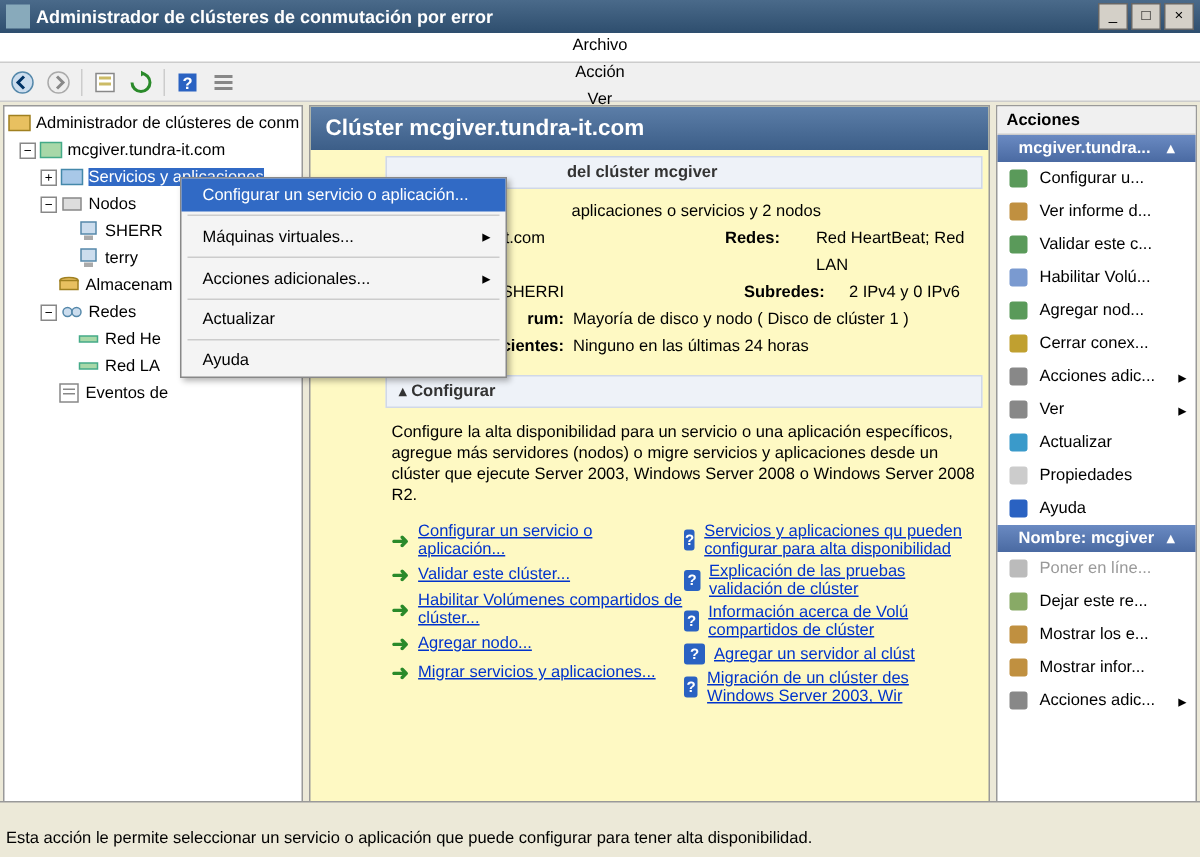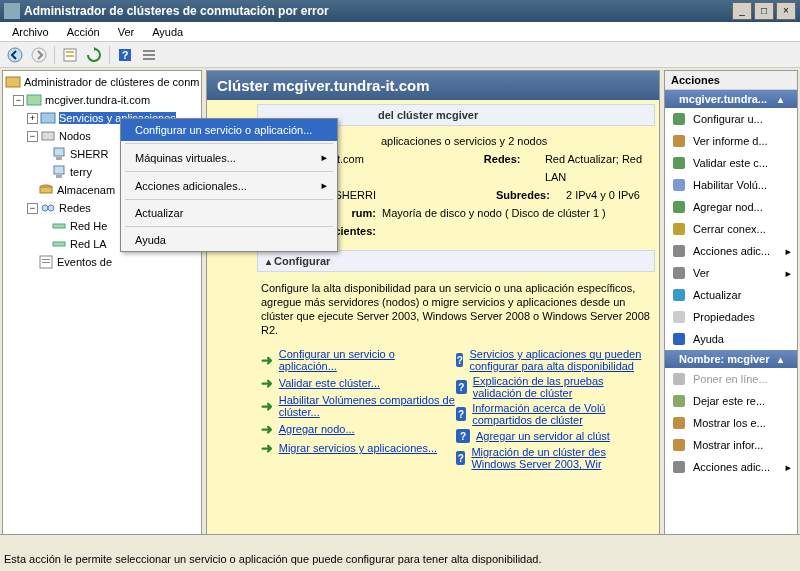--- a/index.html
+++ b/index.html
@@ -1,21 +1,21 @@
 <!DOCTYPE html>
 <html><head>
 <meta charset="utf-8">
 <style>
 * { box-sizing: border-box; margin: 0; padding: 0; }
 body { font-family: Tahoma, "Segoe UI", sans-serif; font-size: 11px; background: #ece9d8; width: 800px; height: 571px; overflow: hidden; position: relative; }
 .titlebar { height: 22px; background: linear-gradient(#4a6a8a, #2e4e6e); color: #fff; display: flex; align-items: center; padding: 0 4px; font-weight: bold; font-size: 12px; justify-content: center; }
 .titlebar .icon { width: 16px; height: 16px; background: #8ab; margin-right: 4px; }
 .titlebar .ctl { margin-left: auto; display: flex; gap: 2px; }
 .titlebar .ctl button { width: 20px; height: 18px; background: #d4d0c8; border: 1px solid #666; font-size: 10px; line-height: 14px; }
-.menubar { height: 20px; background: #fff; display: flex; align-items: center; padding: 0 4px; gap: 2px; border-bottom: 1px solid #ccc; }
+.menubar { height: 20px; background: #fff; display: flex; align-items: center; padding: 0 4px; gap: 2px; border-bottom: 1px solid #ccc; flex-direction: column; }
 .menubar span { padding: 2px 8px; cursor: default; }
 .toolbar { height: 26px; background: #f0f0f0; display: flex; align-items: center; padding: 0 4px; gap: 2px; border-bottom: 1px solid #ccc; }
 .toolbar .tbtn { width: 22px; height: 22px; border: 1px solid transparent; display: flex; align-items: center; justify-content: center; }
 .toolbar .sep { width: 1px; height: 18px; background: #ccc; margin: 0 2px; }
 .main { display: flex; height: 485px; }
 .tree { width: 200px; background: #fff; border: 1px solid #999; margin: 2px; overflow: hidden; padding: 2px 0; position: relative; }
 .tree .item { display: flex; align-items: center; padding: 1px 2px; white-space: nowrap; }
 .tree .tw { width: 11px; height: 11px; border: 1px solid #888; display: inline-flex; align-items: center; justify-content: center; font-size: 9px; line-height: 9px; margin-right: 2px; }
 .tree .sp { display: inline-block; }
 .tree .ic { width: 16px; height: 16px; margin-right: 3px; display: inline-block; }
@@ -228,33 +228,34 @@
 
   <div class="center">
     <div class="chead">Clúster mcgiver.tundra-it.com</div>
     <div style="overflow:hidden; flex:1;padding-left:46px;">
       <div class="csumhd" style="padding-left:120px">del clúster mcgiver</div>
       <div class="csum">
         <div style="padding-left:100px">aplicaciones o servicios y 2 nodos</div>
         <div class="row">
           <span style="width:95px;text-align:right">-it.com</span>
           <span class="lbl2" style="margin-left:120px">Redes:</span>
-          <span>Red Actualizar; Red LAN</span>
+          <span>Red HeartBeat; Red LAN</span>
         </div>
         <div class="row">
           <span style="width:95px;text-align:right">SHERRI</span>
           <span class="lbl2" style="margin-left:120px">Subredes:</span>
           <span>2 IPv4 y 0 IPv6</span>
         </div>
         <div class="row">
           <span class="lbl" style="width:95px;text-align:right">rum:</span>
           <span style="margin-left:6px">Mayoría de disco y nodo ( Disco de clúster 1 )</span>
         </div>
         <div class="row">
           <span class="lbl" style="width:95px;text-align:right">cientes:</span>
+          <span style="margin-left:6px">Ninguno en las últimas 24 horas</span>
         </div>
       </div>
       <div class="cconfhd"><span class="chev">▴</span> <span>Configurar</span></div>
       <div class="cconf">
         <div class="desc">Configure la alta disponibilidad para un servicio o una aplicación específicos, agregue más servidores (nodos) o migre servicios y aplicaciones desde un clúster que ejecute Server 2003, Windows Server 2008 o Windows Server 2008 R2.</div>
         <div class="links">
           <div class="col">
               <div class="link">
                 <span class="arr">➜</span>
                 <a>Configurar un servicio o aplicación...</a>

